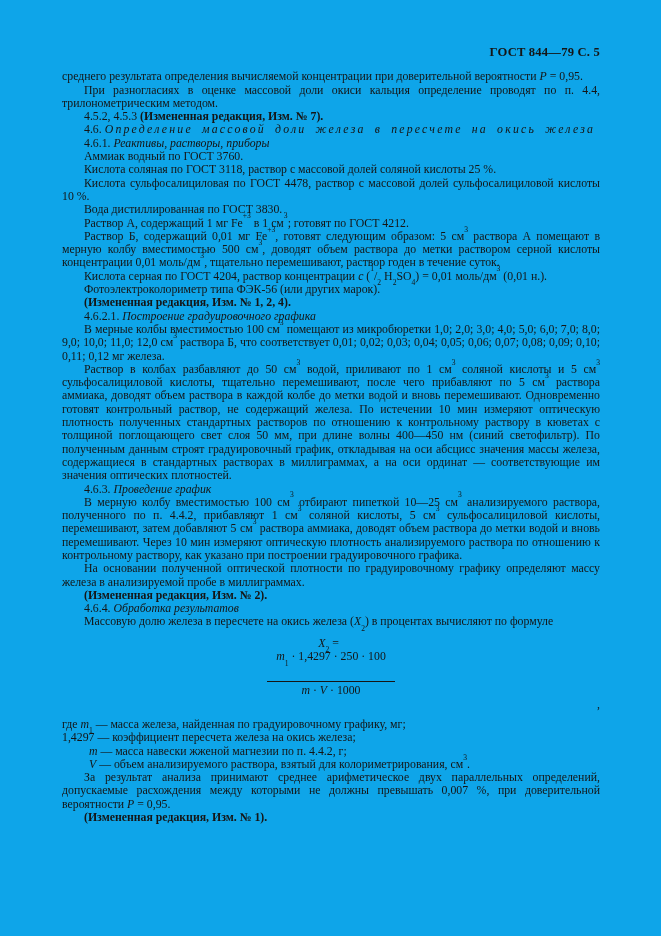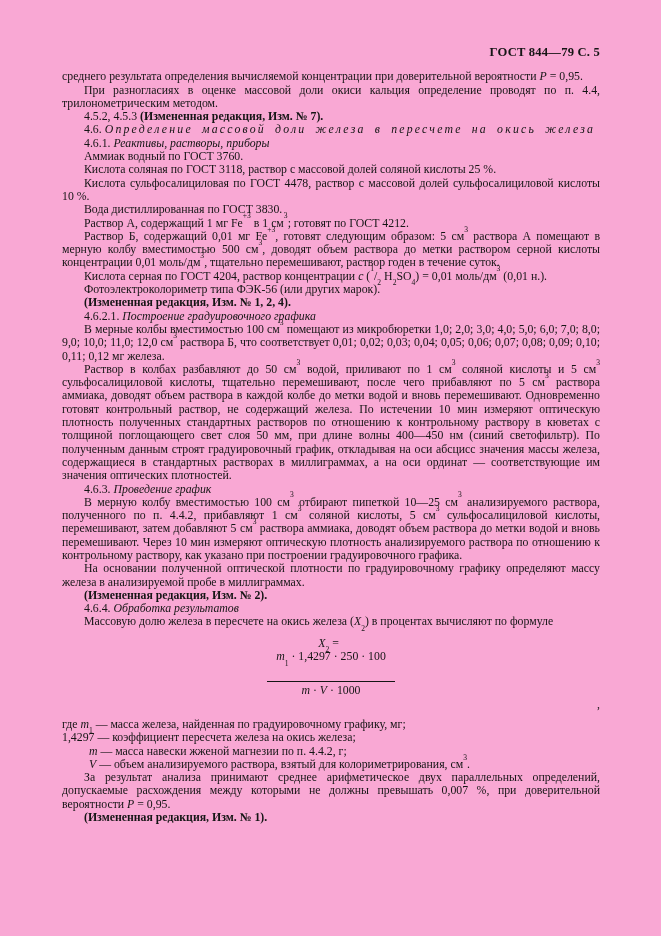--- a/index.html
+++ b/index.html
@@ -1,19 +1,19 @@
 <!DOCTYPE html>
 <html lang="ru"><head>
 <meta charset="utf-8">
 <style>
   html,body{margin:0;padding:0;background:#e8e8e8;}
   .page{
     position:relative;
     width:661px;height:936px;
-    background:#f9a8d4;
+    background:#0ea5e9;
     color:#151515;
     font-family:"Liberation Serif","DejaVu Serif",serif;
     font-size:11.8px;
     line-height:13.3px;
     box-sizing:border-box;
     padding:46px 61px 0 62px;
     overflow:hidden;
   }
   .page-header{
     text-align:right;

